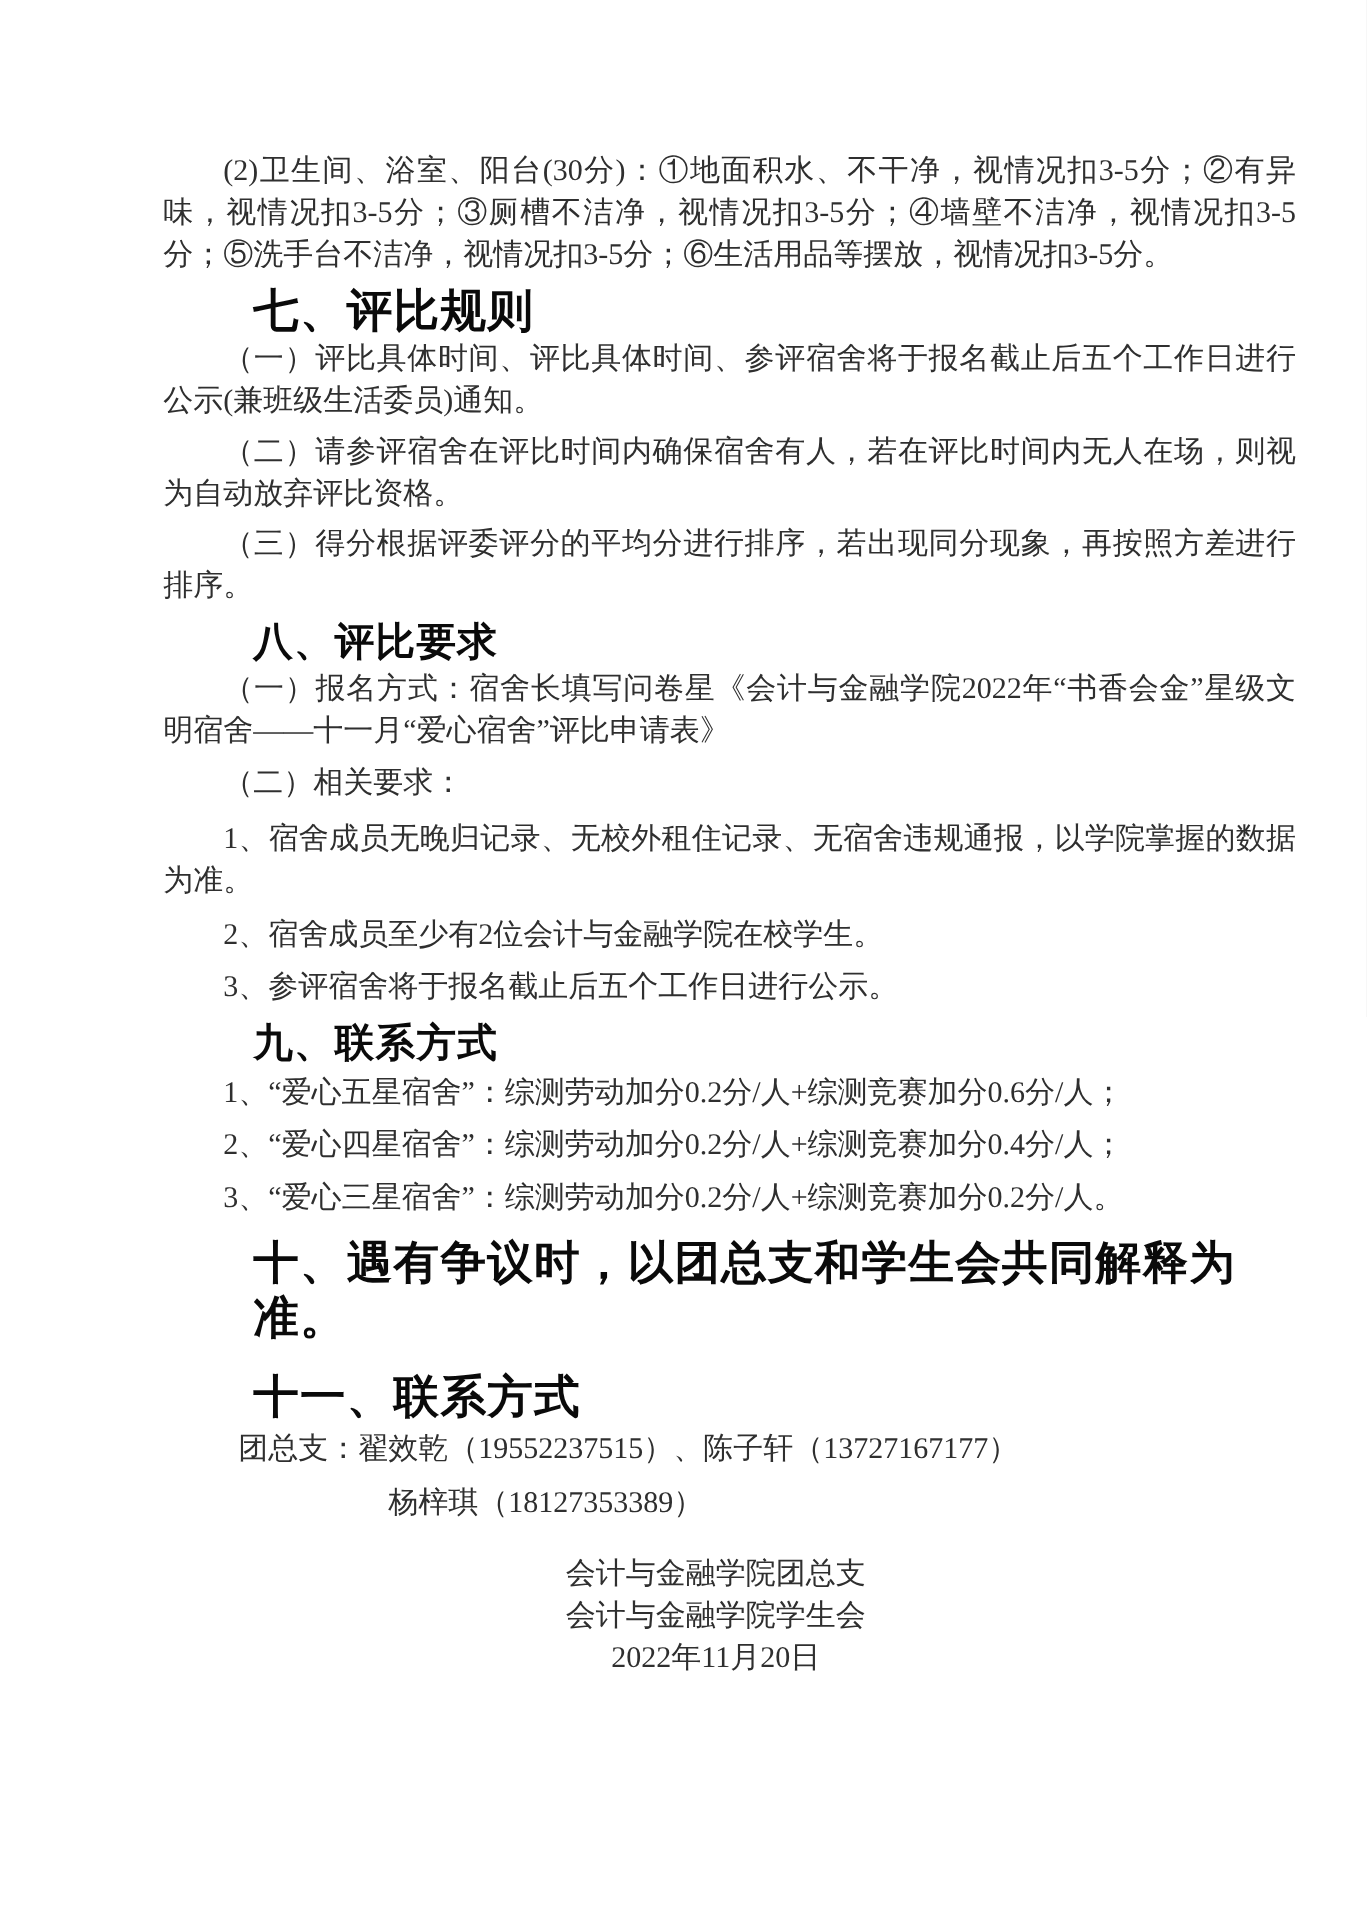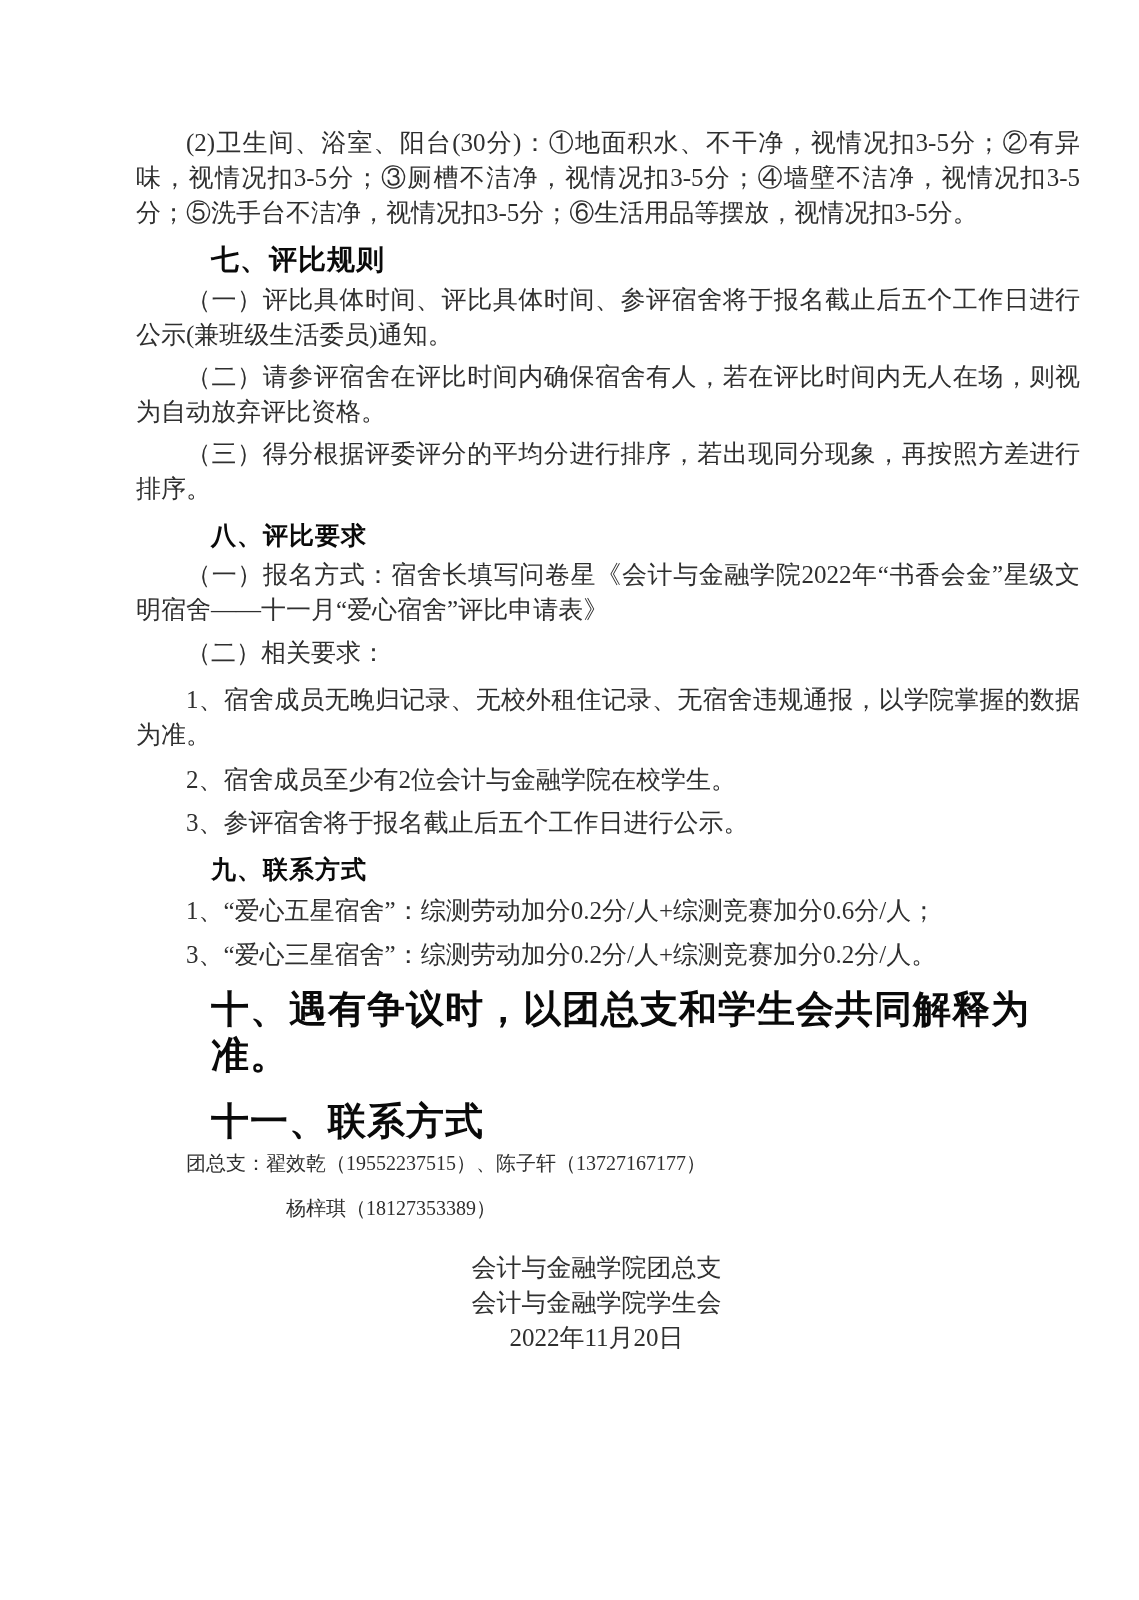--- a/index.html
+++ b/index.html
@@ -28,44 +28,44 @@
     text-indent: 2em;
   }
   .mb10 { margin-bottom: 10px; }
   .mb8  { margin-bottom: 8px; }
   .mb12 { margin-bottom: 12px; }
   .mb9  { margin-bottom: 9px; }
   
   .section-heading {
     font-family: "Liberation Sans", "DejaVu Sans", sans-serif;
     font-weight: bold;
-    font-size: 25px;
+    font-size: 33px;
     line-height: 44px;
     color: #0a0a0a;
     margin: 0;
     padding-left: 75px;
     letter-spacing: 1px;
   }
   .section-heading.small {
-    font-size: 28px;
+    font-size: 38px;
     line-height: 40px;
     margin-bottom: 2px;
   }
   .section-heading.wide {
     font-size: 38px;
     line-height: 46px;
   }
   .mt6  { margin-top: 6px; }
   .mt14 { margin-top: 14px; }
   .mt20 { margin-top: 20px; }
   .mb2  { margin-bottom: 2px; }
   
   .contact-line {
     font-family: "Liberation Serif", "DejaVu Serif", serif;
-    font-size: 20px;
+    font-size: 25px;
     line-height: 35px;
     color: #2f2f2f;
     margin: 0 0 10px 0;
     text-indent: 2.5em;
   }
   .contact-line.cont {
     text-indent: 7.5em;
     margin-bottom: 0;
   }
   
@@ -107,20 +107,21 @@
   <p class="body-para mb10">1、宿舍成员无晚归记录、无校外租住记录、无宿舍违规通报，以学院掌握的数据为准。</p>
 
   <p class="body-para mb8">2、宿舍成员至少有2位会计与金融学院在校学生。</p>
 
   <p class="body-para">3、参评宿舍将于报名截止后五个工作日进行公示。</p>
 
   <h2 class="section-heading mt6 mb2">九、联系方式</h2>
 
   <p class="body-para mb9">1、“爱心五星宿舍”：综测劳动加分0.2分/人+综测竞赛加分0.6分/人；</p>
 
+  <p class="body-para mb9">2、“爱心四星宿舍”：综测劳动加分0.2分/人+综测竞赛加分0.4分/人；</p>
 
   <p class="body-para">3、“爱心三星宿舍”：综测劳动加分0.2分/人+综测竞赛加分0.2分/人。</p>
 
   <h2 class="section-heading wide mt14">十、遇有争议时，以团总支和学生会共同解释为准。</h2>
 
   <h2 class="section-heading wide mt20 mb2">十一、联系方式</h2>
 
   <p class="contact-line">团总支：翟效乾（19552237515）、陈子轩（13727167177）</p>
 
 

